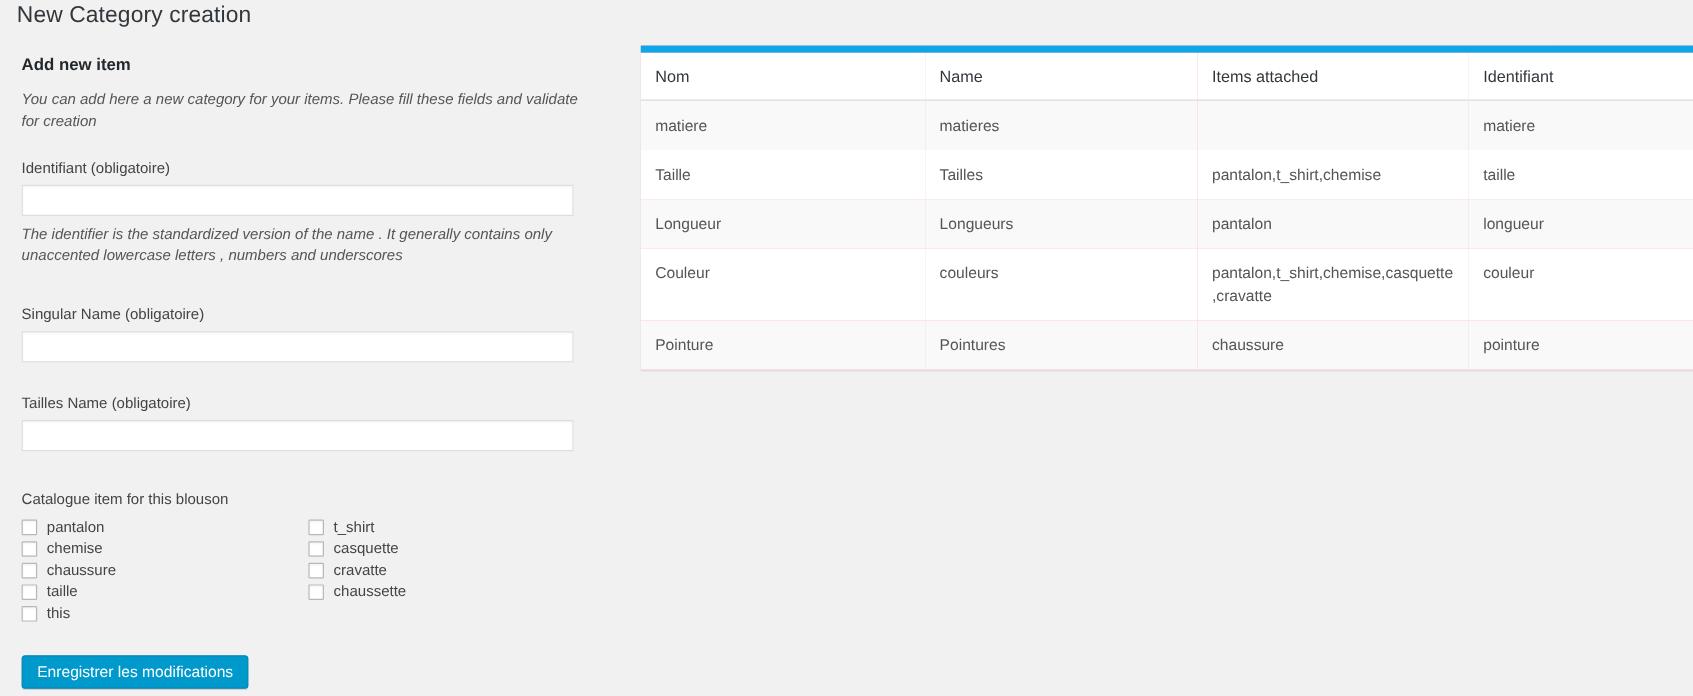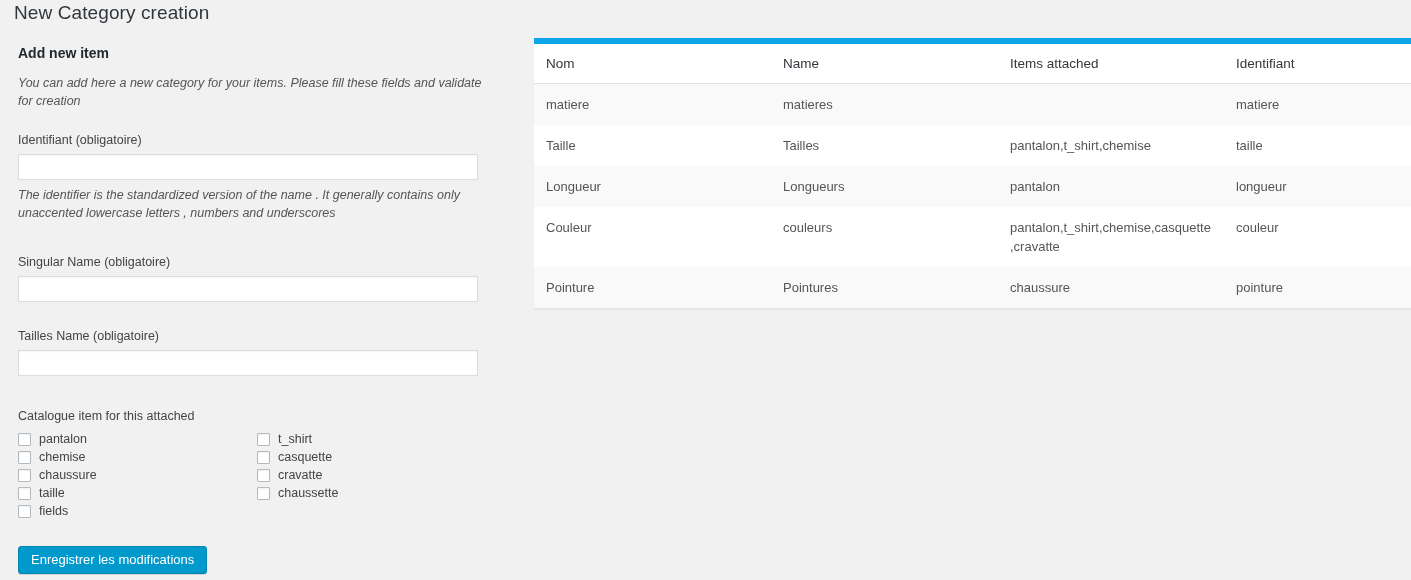--- a/index.html
+++ b/index.html
@@ -205,21 +205,21 @@
     <label class="field-label">Singular Name (obligatoire)</label>
     <input class="text-input" type="text" placeholder="" style="">
 
     <div class="spacer-26"></div>
 
     <label class="field-label">Tailles Name (obligatoire)</label>
     <input class="text-input" type="text" placeholder="" style="">
 
     <div class="spacer-32"></div>
 
-    <div class="cb-group-label">Catalogue item for this attached</div>
+    <div class="cb-group-label">Catalogue item for this blouson</div>
 
     <div class="cb-columns">
 
       <div class="cb-col">
         <div class="cb-row">
           <span class="cb-box"></span>
           <span class="cb-label">pantalon</span>
         </div>
         <div class="cb-row">
           <span class="cb-box"></span>
@@ -228,21 +228,21 @@
         <div class="cb-row">
           <span class="cb-box"></span>
           <span class="cb-label">chaussure</span>
         </div>
         <div class="cb-row">
           <span class="cb-box"></span>
           <span class="cb-label">taille</span>
         </div>
         <div class="cb-row">
           <span class="cb-box"></span>
-          <span class="cb-label">fields</span>
+          <span class="cb-label">this</span>
         </div>
       </div>
 
       <div class="cb-col">
         <div class="cb-row">
           <span class="cb-box"></span>
           <span class="cb-label">t_shirt</span>
         </div>
         <div class="cb-row">
           <span class="cb-box"></span>

